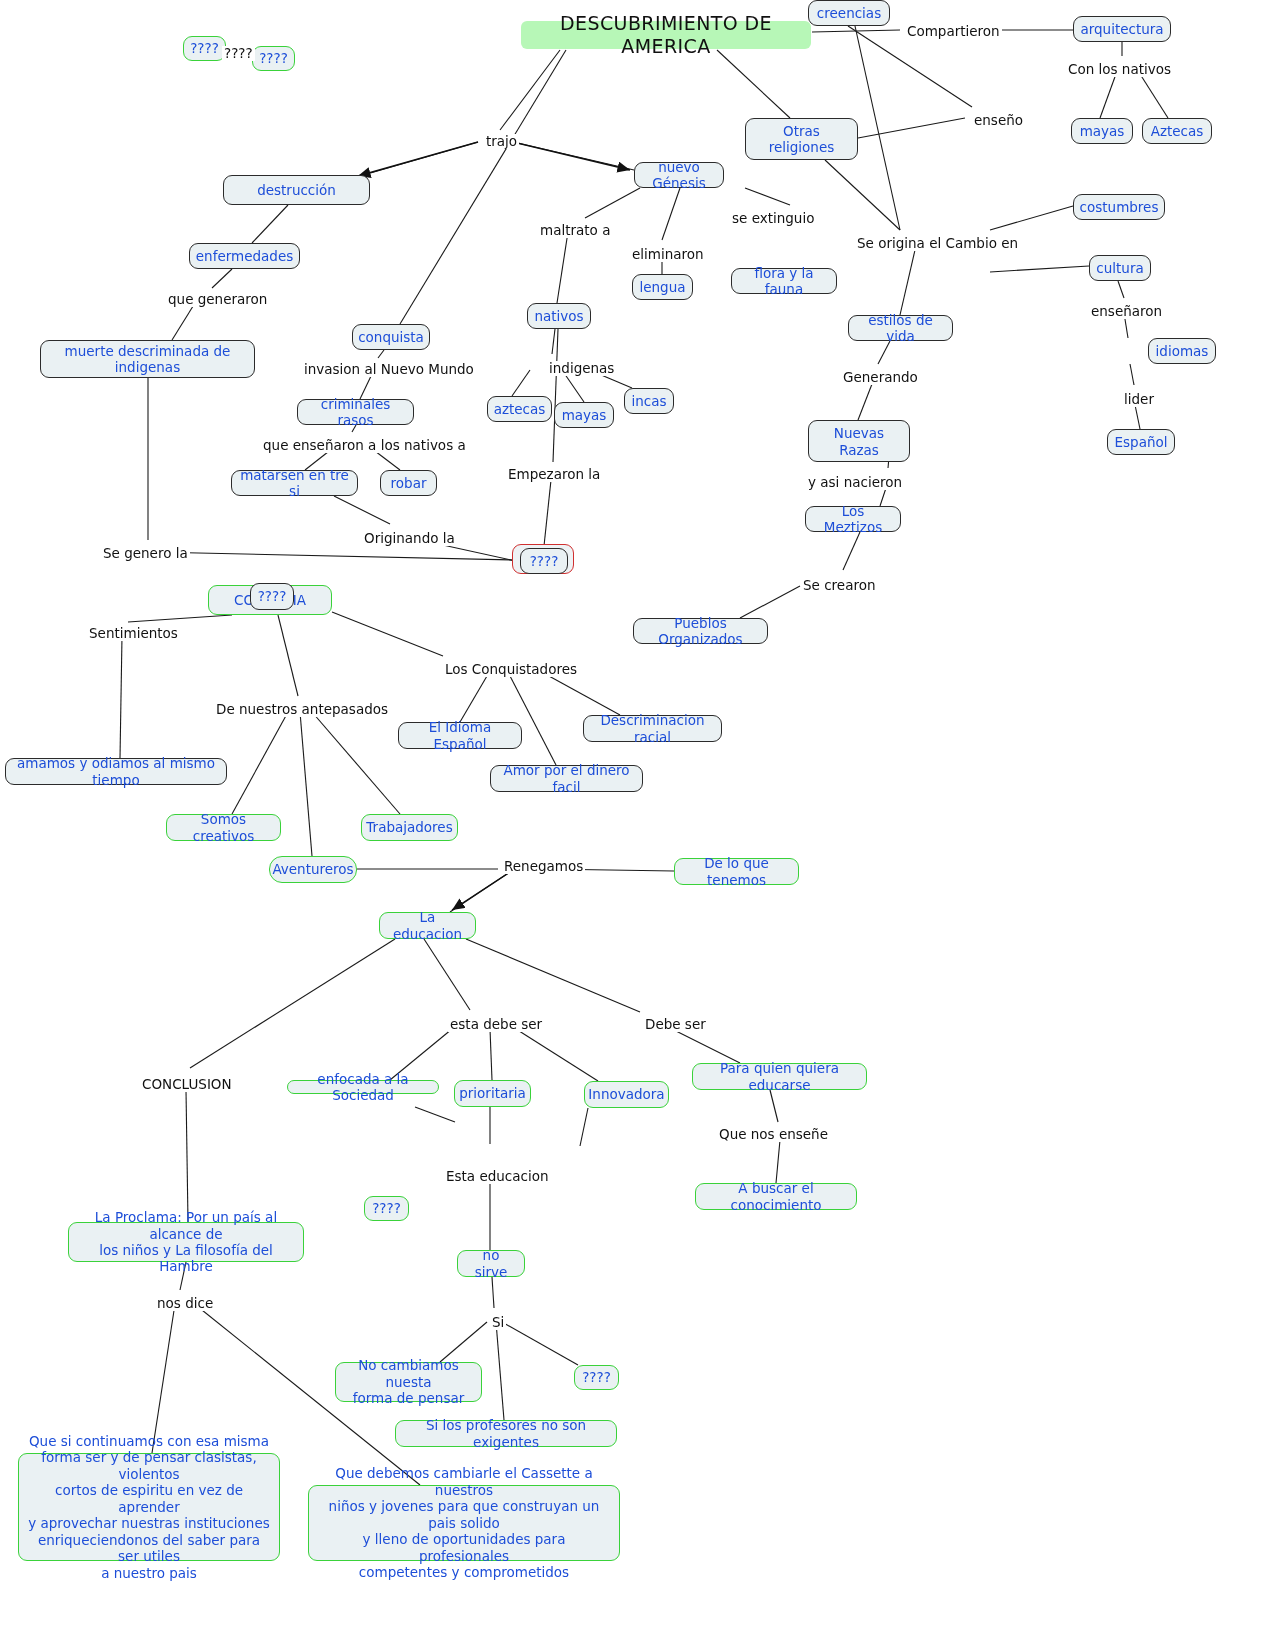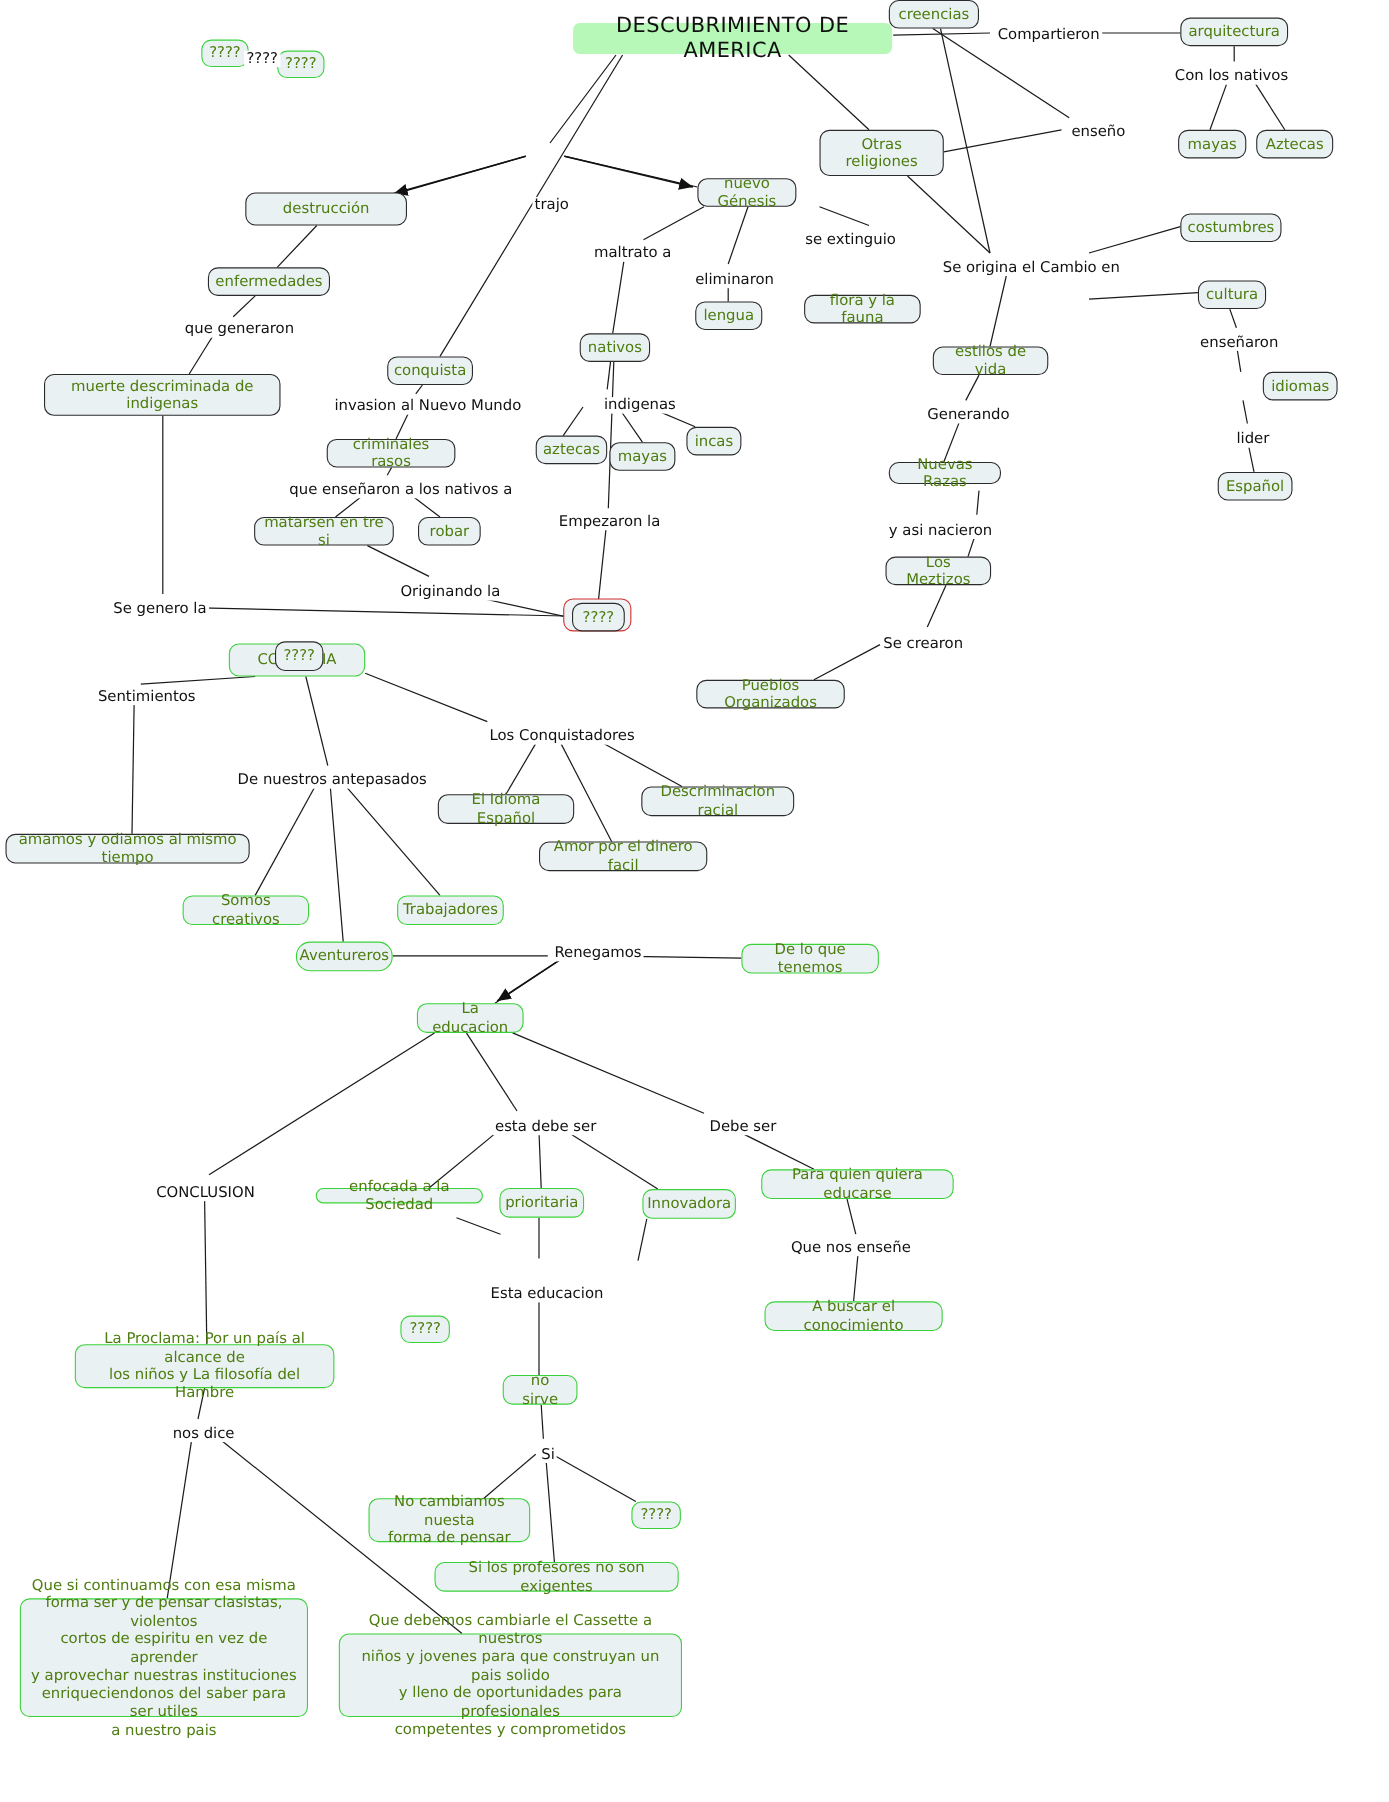--- a/index.html
+++ b/index.html
@@ -6,21 +6,21 @@
   body{font-family:"DejaVu Sans","Liberation Sans",sans-serif;}
   #canvas{position:relative;width:1263px;height:1638px;overflow:hidden;background:#fff;}
   #edges{position:absolute;left:0;top:0;width:1263px;height:1638px;pointer-events:none;}
 
   .node{
     position:absolute;
     box-sizing:border-box;
     background:#eaf1f3;
     border:1px solid #2b2b2b;
     border-radius:9px;
-    color:#4d7c0f;
+    color:#1d4ed8;
     font-size:13.5px;
     line-height:1.22;
     display:flex;
     align-items:center;
     justify-content:center;
     text-align:center;
     padding:3px 8px;
     white-space:pre-line;
     z-index:5;
   }
@@ -167,21 +167,21 @@
       <div class="node" style="left: 731px; top: 268px; width: 106px; height: 26px;"><span>flora y la fauna</span></div>
       <div class="node" style="left: 527px; top: 303px; width: 64px; height: 26px;"><span>nativos</span></div>
       <div class="node" style="left: 848px; top: 315px; width: 105px; height: 26px;"><span>estilos de vida</span></div>
       <div class="node" style="left: 352px; top: 324px; width: 78px; height: 26px;"><span>conquista</span></div>
       <div class="node" style="left: 40px; top: 340px; width: 215px; height: 38px;"><span>muerte descriminada de indigenas</span></div>
       <div class="node" style="left: 1148px; top: 338px; width: 68px; height: 26px; text-align: right;"><span>idiomas</span></div>
       <div class="node" style="left: 487px; top: 396px; width: 65px; height: 26px;"><span>aztecas</span></div>
       <div class="node" style="left: 554px; top: 402px; width: 60px; height: 26px;"><span>mayas</span></div>
       <div class="node" style="left: 624px; top: 388px; width: 50px; height: 26px;"><span>incas</span></div>
       <div class="node" style="left: 297px; top: 399px; width: 117px; height: 26px;"><span>criminales rasos</span></div>
-      <div class="node" style="left: 808px; top: 420px; width: 102px; height: 20px;"><span>Nuevas Razas</span></div>
+      <div class="node" style="left: 808px; top: 420px; width: 102px; height: 42px; align-items: flex-end;"><span>Nuevas Razas</span></div>
       <div class="node" style="left: 1107px; top: 429px; width: 68px; height: 26px;"><span>Español</span></div>
       <div class="node" style="left: 231px; top: 470px; width: 127px; height: 26px;"><span>matarsen en tre si</span></div>
       <div class="node" style="left: 380px; top: 470px; width: 57px; height: 26px;"><span>robar</span></div>
       <div class="node" style="left: 805px; top: 506px; width: 96px; height: 26px;"><span>Los Meztizos</span></div>
       <div class="node red" style="left: 512px; top: 544px; width: 62px; height: 30px;"><span></span></div>
       <div class="node zhigh" style="left: 520px; top: 548px; width: 48px; height: 26px;"><span>????</span></div>
       <div class="node green" style="left: 208px; top: 585px; width: 124px; height: 30px;"><span>COLOMBIA</span></div>
       <div class="node zhigh" style="left: 250px; top: 583px; width: 44px; height: 27px;"><span>????</span></div>
       <div class="node" style="left: 633px; top: 618px; width: 135px; height: 26px;"><span>Pueblos Organizados</span></div>
       <div class="node" style="left: 398px; top: 722px; width: 124px; height: 27px;"><span>El Idioma Español</span></div>
@@ -215,21 +215,21 @@
       <div class="node green" style="left: 308px; top: 1485px; width: 312px; height: 76px;"><span>Que debemos cambiarle el Cassette a nuestros
 niños y jovenes para que construyan un pais solido
 y lleno de oportunidades para profesionales
 competentes y comprometidos</span></div>
     </div>
   <div id="label-layer">
       <div class="label" style="left: 222px; top: 46px;">????</div>
       <div class="label" style="left: 905px; top: 24px;">Compartieron</div>
       <div class="label" style="left: 1066px; top: 62px;">Con los nativos</div>
       <div class="label" style="left: 972px; top: 113px;">enseño</div>
-      <div class="label" style="left: 484px; top: 134px; margin-top: 45px;">trajo</div>
+      <div class="label" style="left: 484px; top: 134px;">trajo</div>
       <div class="label" style="left: 730px; top: 211px;">se extinguio</div>
       <div class="label" style="left: 630px; top: 247px;">eliminaron</div>
       <div class="label" style="left: 538px; top: 223px;">maltrato a</div>
       <div class="label" style="left: 855px; top: 236px;">Se origina el Cambio en</div>
       <div class="label" style="left: 166px; top: 292px;">que generaron</div>
       <div class="label" style="left: 1089px; top: 304px;">enseñaron</div>
       <div class="label" style="left: 302px; top: 362px;">invasion al Nuevo Mundo</div>
       <div class="label" style="left: 547px; top: 361px;">indigenas</div>
       <div class="label" style="left: 841px; top: 370px;">Generando</div>
       <div class="label" style="left: 1122px; top: 392px;">lider</div>

